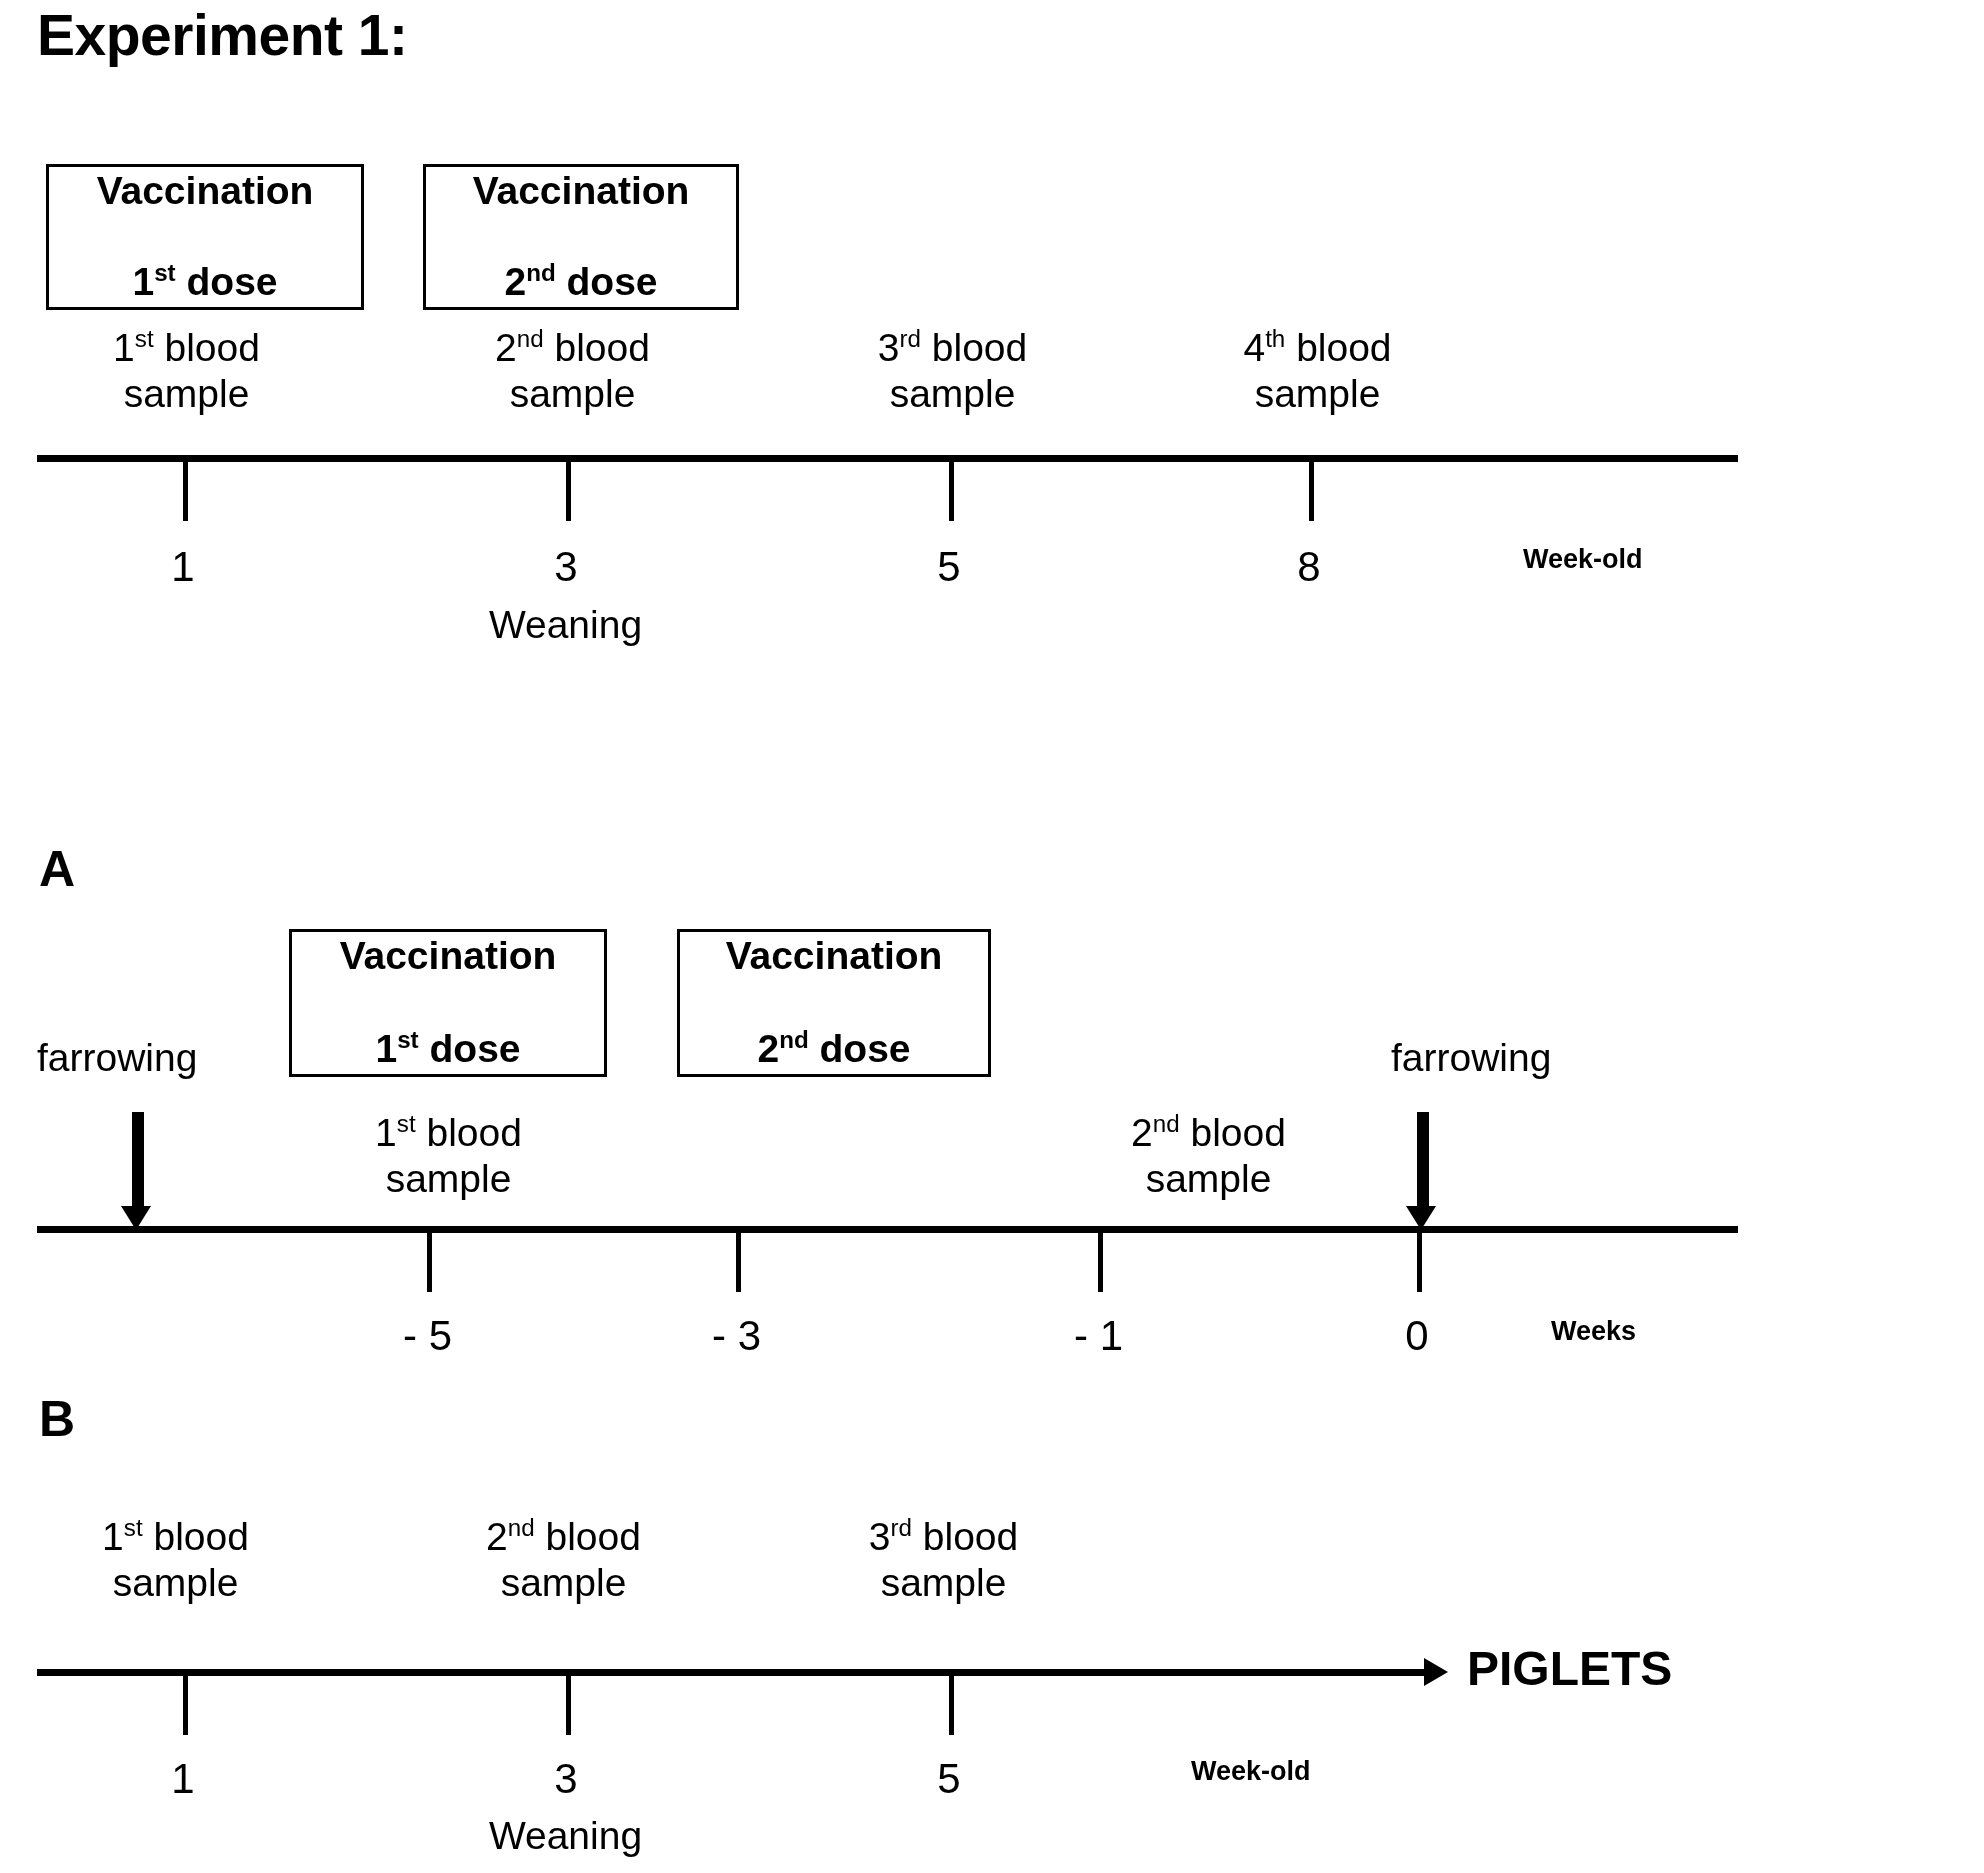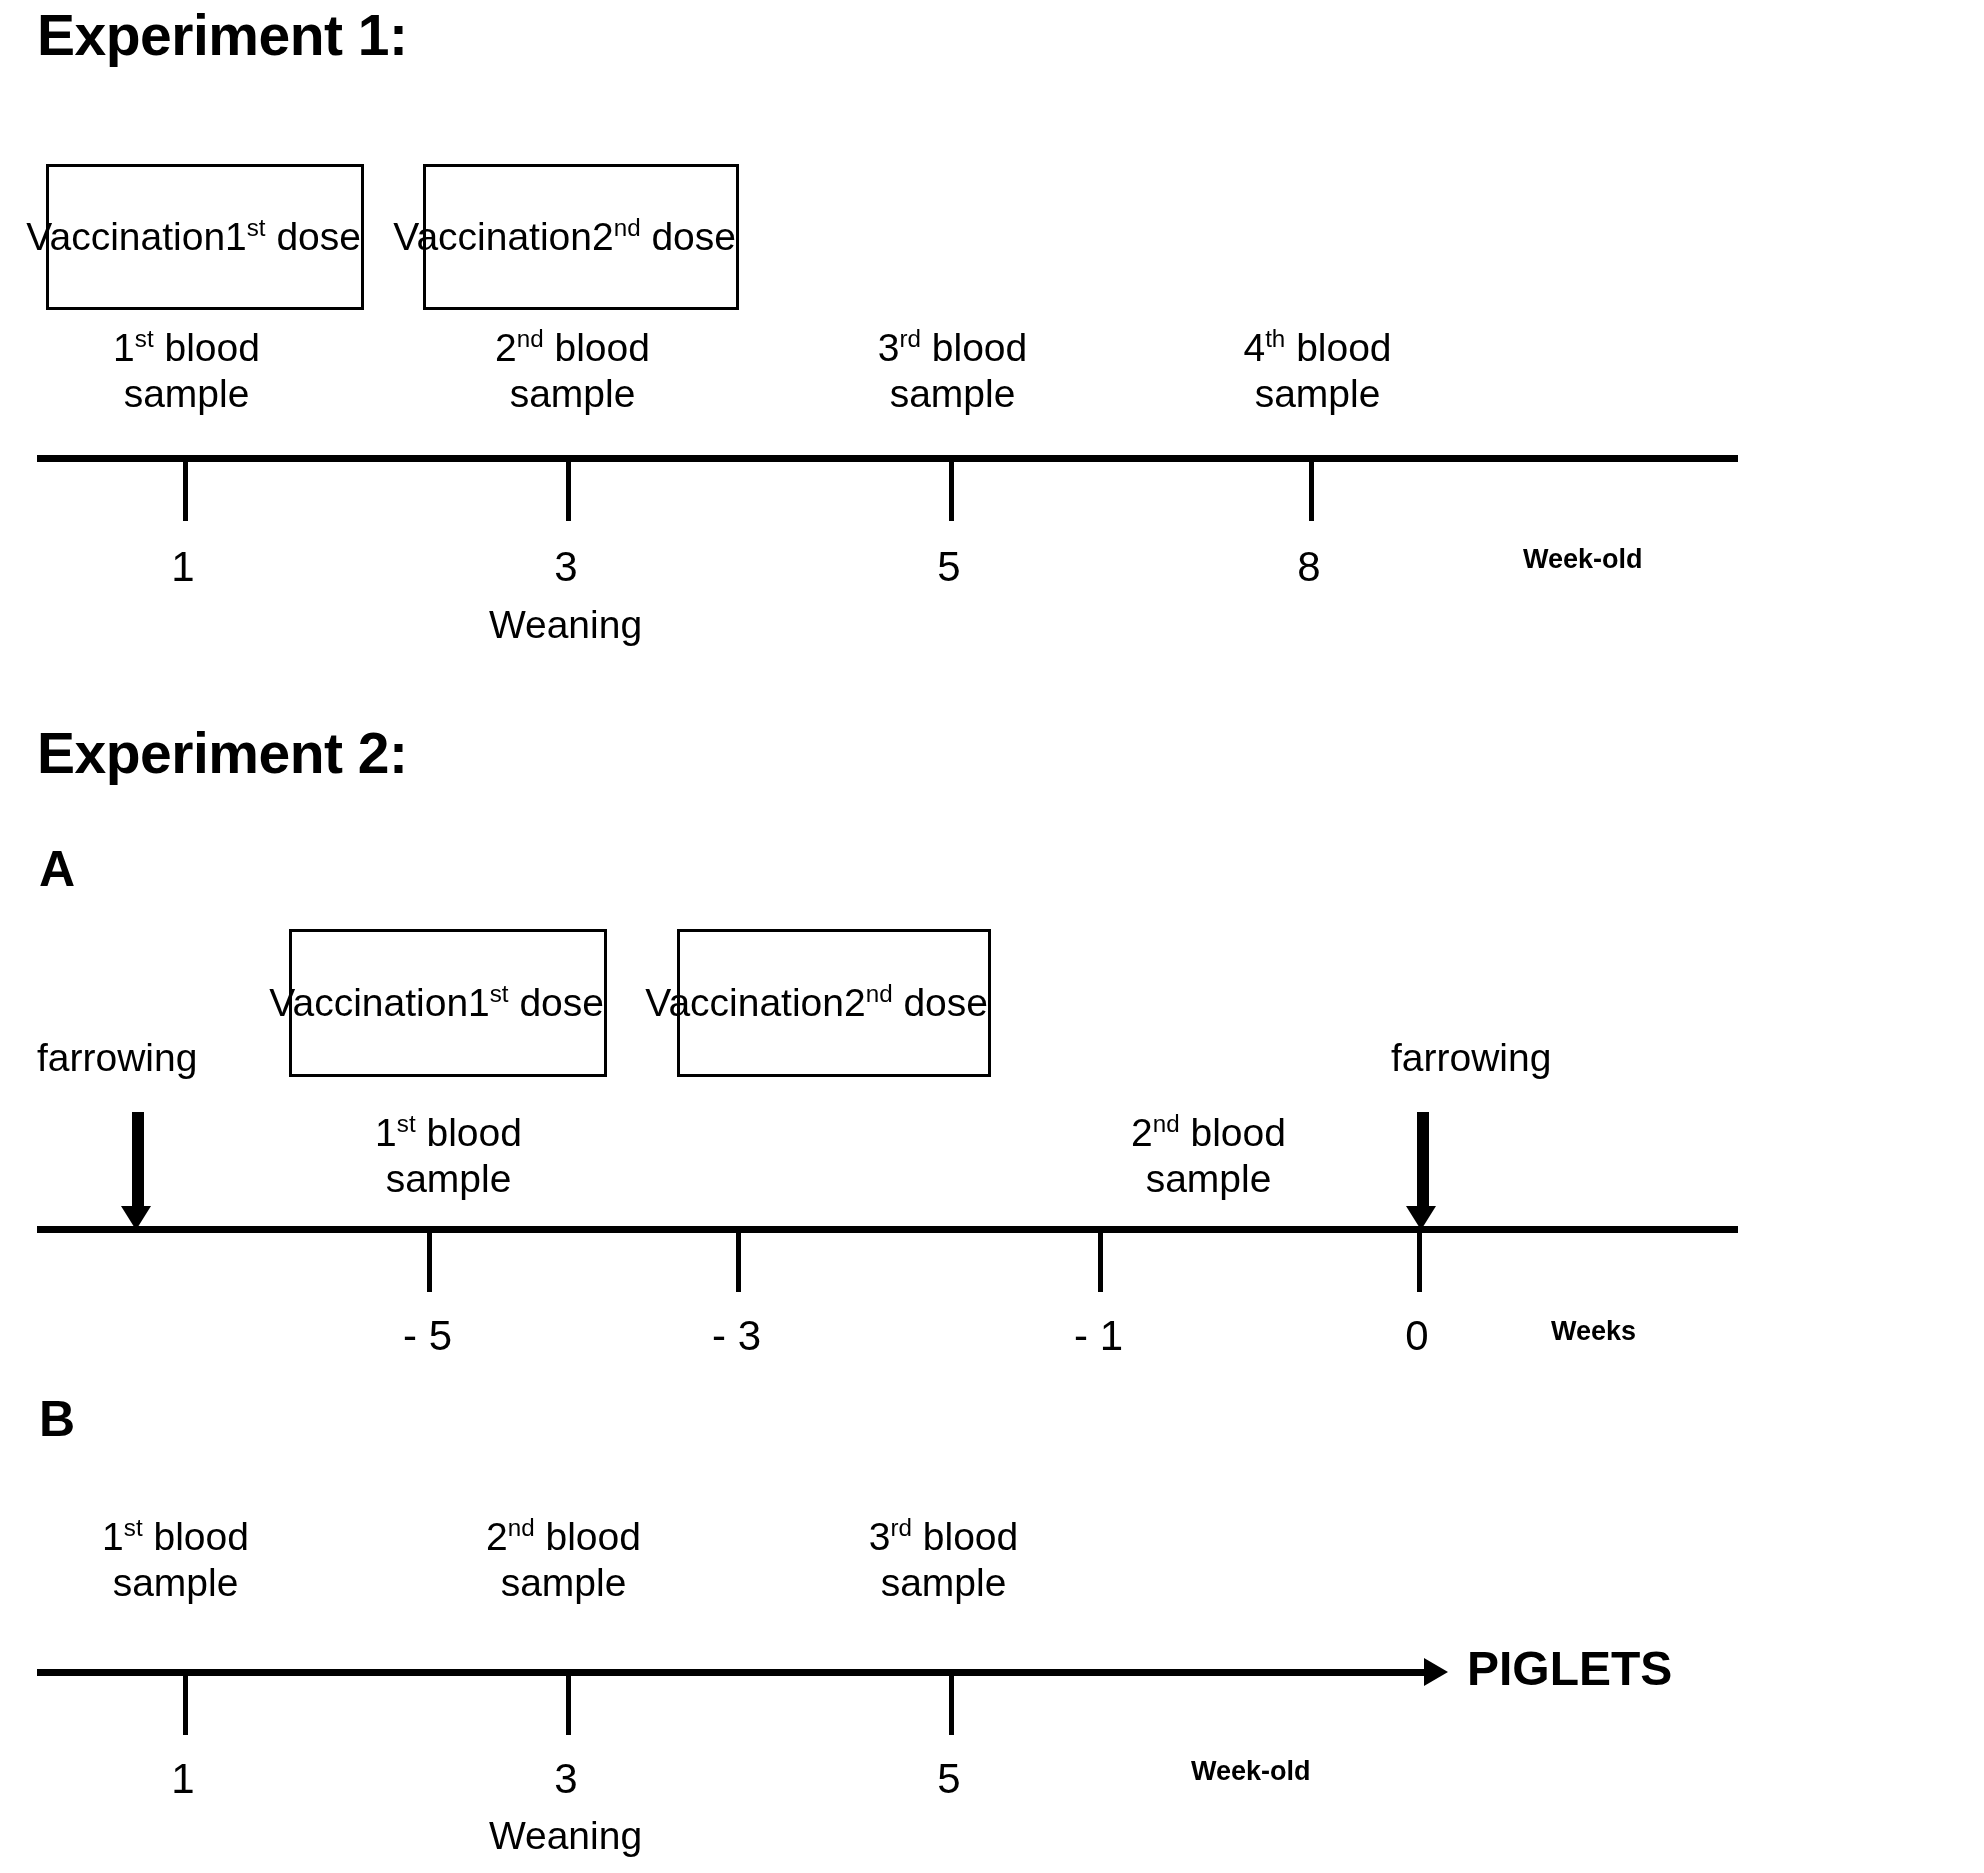--- a/index.html
+++ b/index.html
@@ -34,24 +34,24 @@
     font-size: 50px;
     line-height: 1;
   }
 
   
   .vacc-box {
     border: 3.7px solid #000000;
     background: #ffffff;
     box-sizing: border-box;
     display: flex;
-    flex-direction: row;
+    flex-direction: column;
     align-items: center;
-    justify-content: flex-end;
-    font-weight: normal;
+    justify-content: space-between;
+    font-weight: bold;
     font-size: 39px;
     line-height: 1.25;
     text-align: center;
   }
   .vacc-box .ln { display: block; white-space: nowrap; }
   sup { font-size: 0.62em; vertical-align: super; line-height: 0; }
 
   
   .label-block {
     font-size: 39px;
@@ -158,21 +158,20 @@
   <div class="abs tick-num" style="left:137px; top:546px; width:92px;">1</div>
   <div class="abs tick-num" style="left:520px; top:546px; width:92px;">3</div>
   <div class="abs tick-num" style="left:903px; top:546px; width:92px;">5</div>
   <div class="abs tick-num" style="left:1263px; top:546px; width:92px;">8</div>
 
   <div class="abs side-label-bold" style="left:1781px; top:430px; font-size:48px;">PIGLETS</div>
   <div class="abs side-label-bold" style="left:1523px; top:546px;">Week-old</div>
 
   <div class="abs weaning" style="left:473px; top:605px; width:185px;">Weaning</div>
 
-  <div class="abs exp-title" style="left:37px; top:725px;">Experiment 2:</div>
 
   <div class="abs panel-letter" style="left:39px; top:844px;">A</div>
 
   <div class="abs vacc-box" style="left:289px; top:929px; width:318px; height:148px;">
     <span class="ln">Vaccination</span>
     <span class="ln"><span>1</span><sup>st</sup><span> dose</span></span>
   </div>
 
   <div class="abs vacc-box" style="left:677px; top:929px; width:314px; height:148px;">
     <span class="ln">Vaccination</span>

